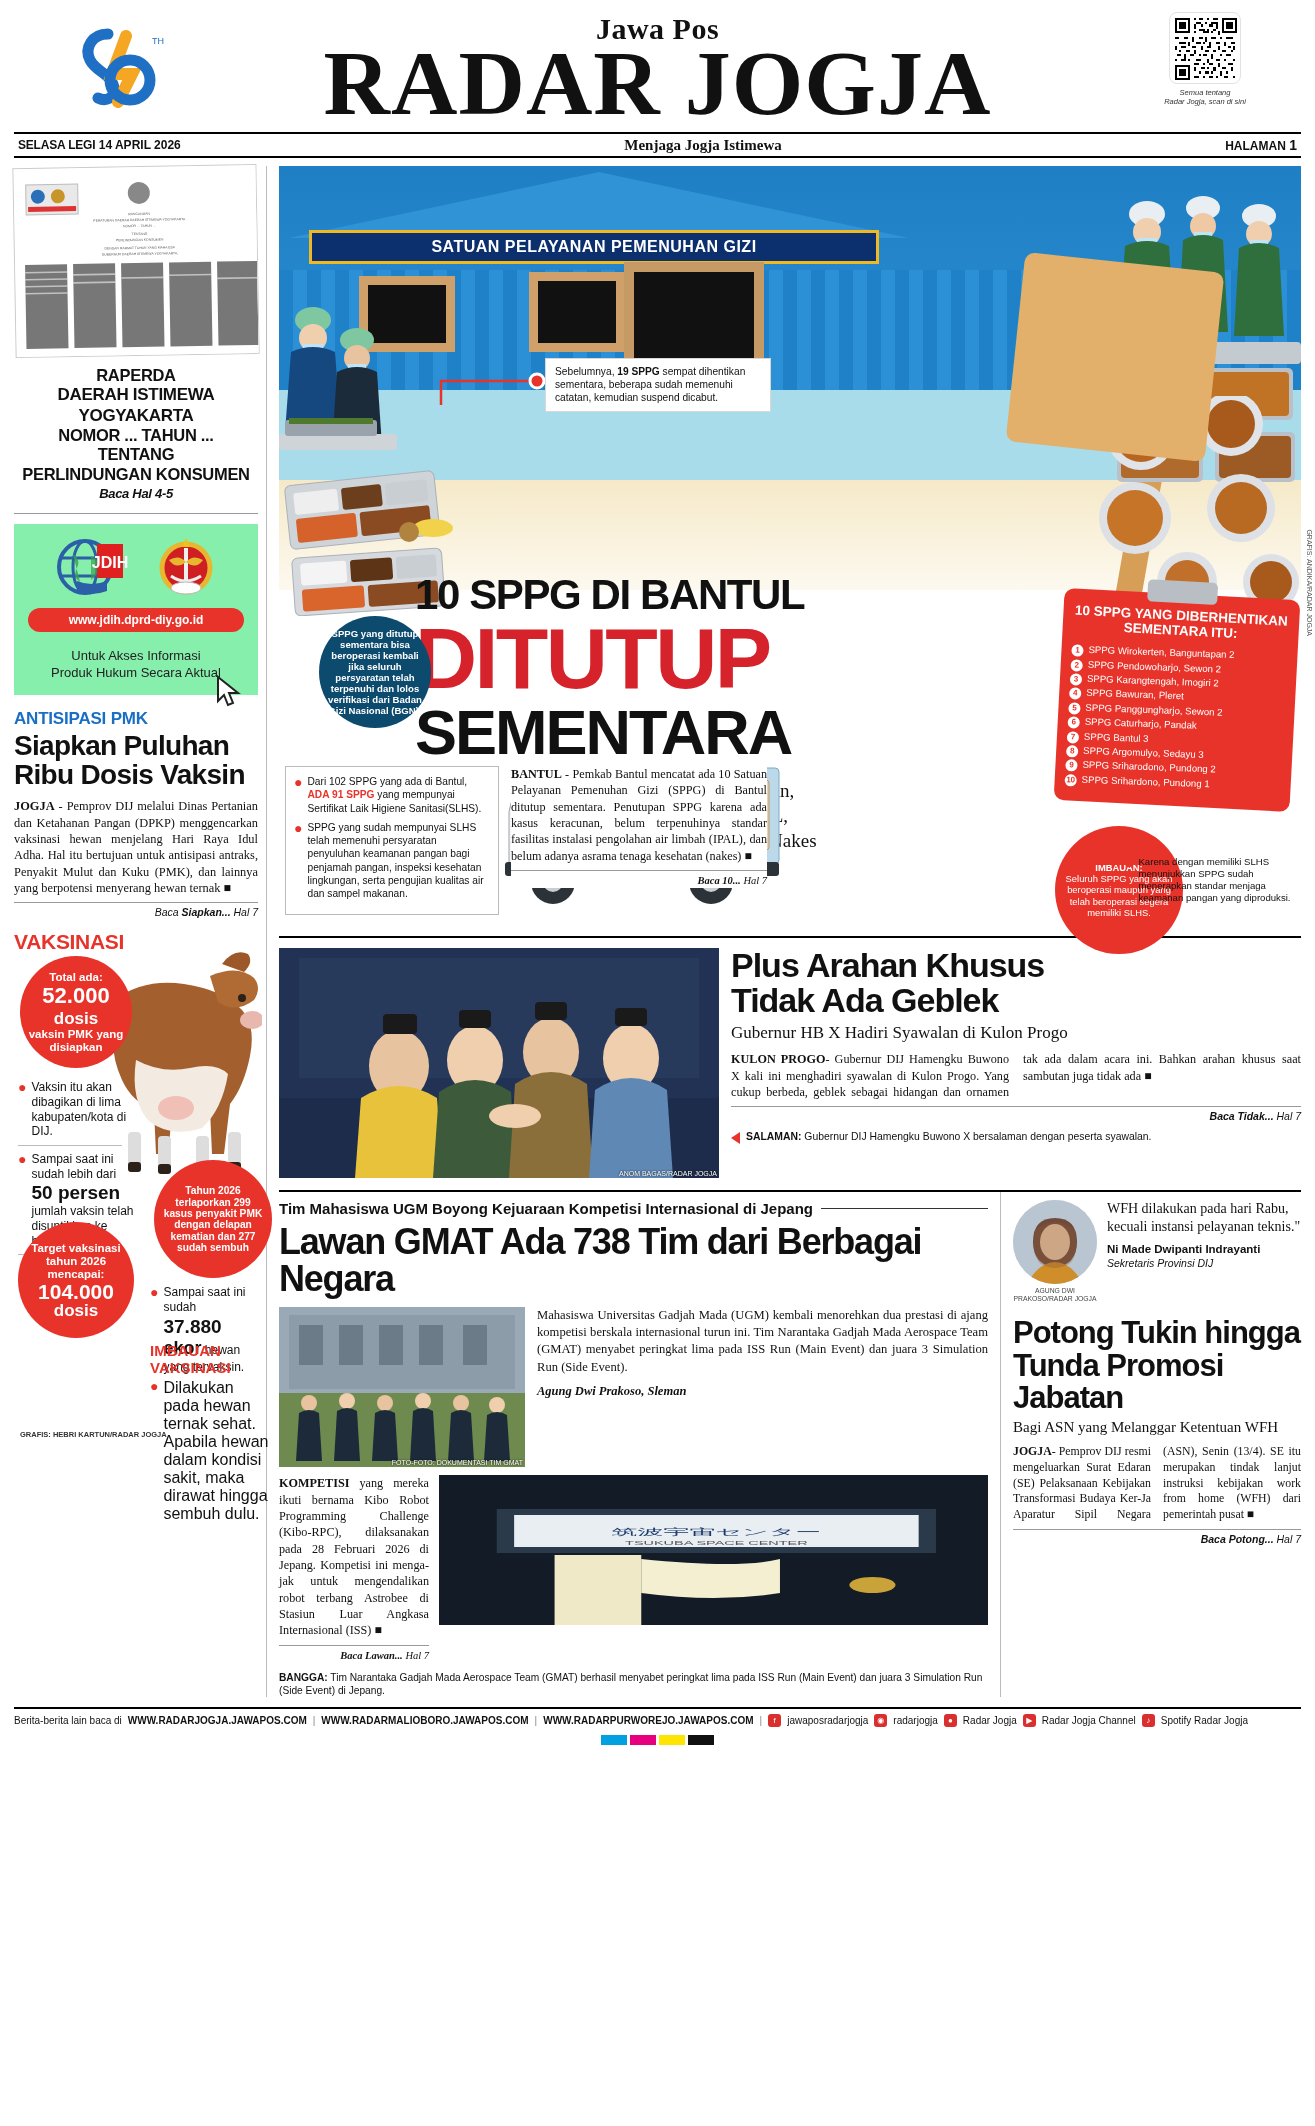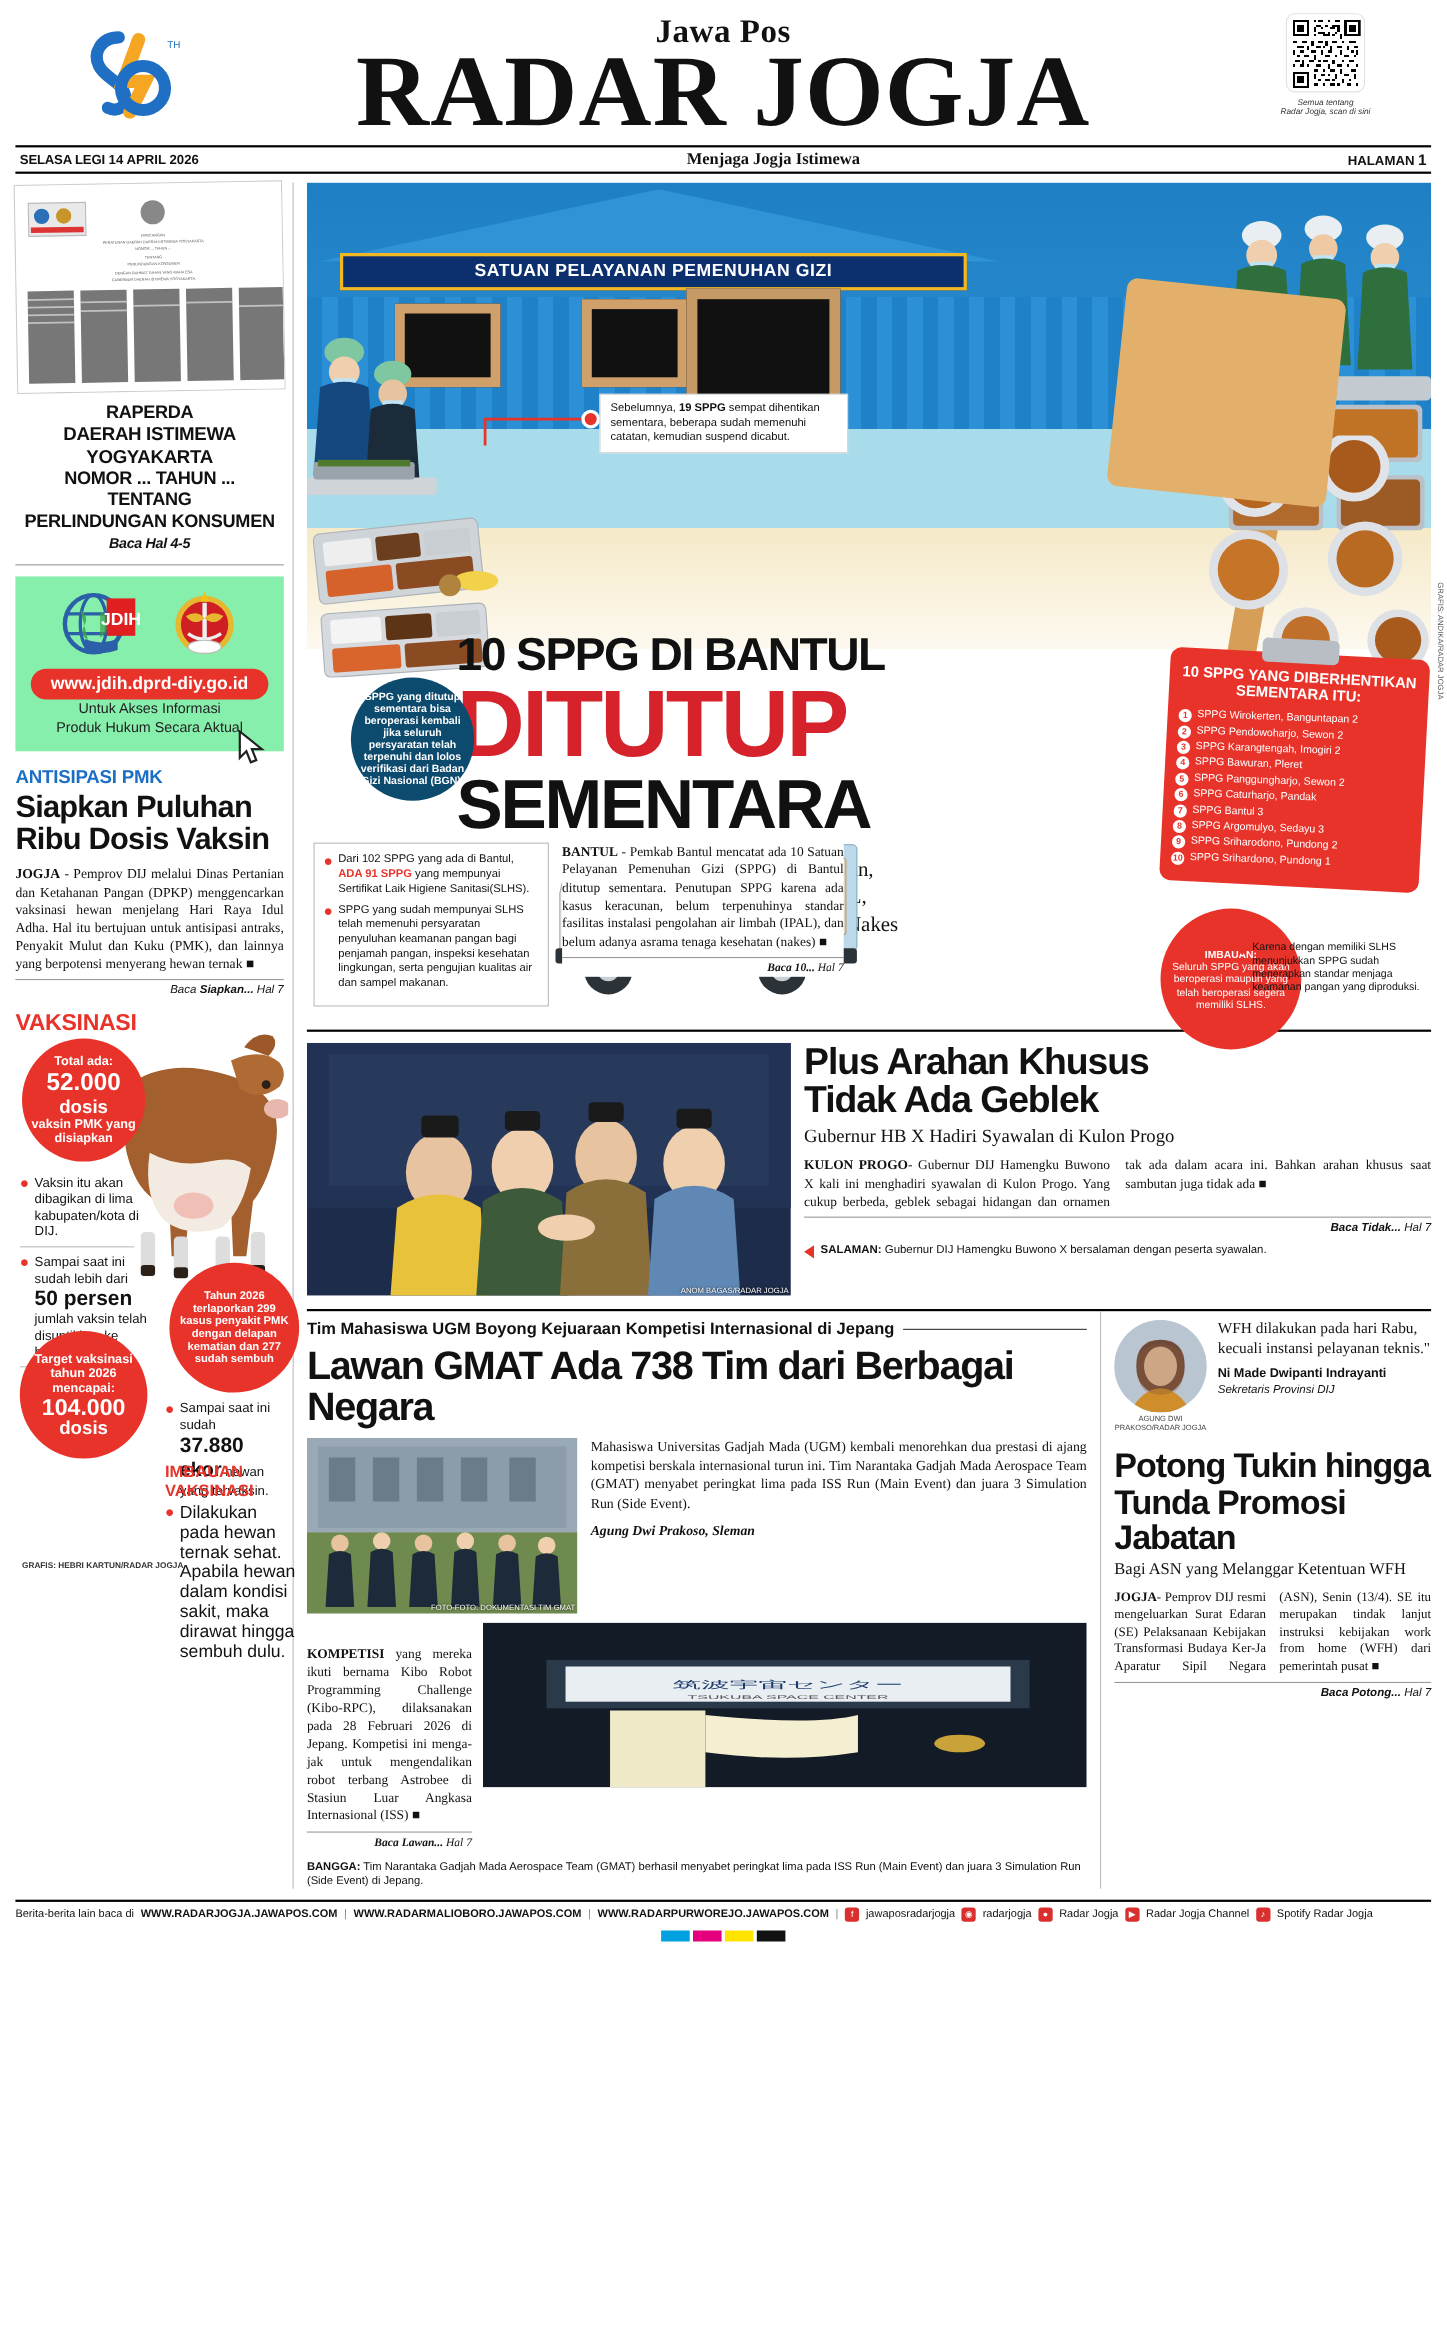--- a/index.html
+++ b/index.html
@@ -59,21 +59,21 @@
     font-stretch: condensed; letter-spacing: -.3px;
   }
   .perda-head .l2 { font-size: 17px; }
   .perda-head .baca { font-style: italic; font-weight: bold; font-size: 13px; margin-top: 2px; }
 
   .jdih-box { margin-top: 12px; border-top: 1px solid #999; padding-top: 10px; }
   .jdih-inner { background: #86efac; padding: 12px 8px 14px; text-align: center; position: relative; }
   .jdih-logos { display: flex; justify-content: center; gap: 26px; align-items: center; }
   .url-pill {
     background: #e8332a; color: #fff; border-radius: 20px; font-weight: bold;
-    font-size: 16px; padding: 5px 10px; margin: 10px 6px 0; display: block;
+    font-size: 12px; padding: 5px 10px; margin: 10px 6px 16px; display: block;
   }
   .jdih-sub { font-size: 13px; line-height: 1.25; color: #222; }
   .cursor { position: absolute; right: 16px; bottom: -14px; width: 26px; height: 34px; }
 
   .kicker { color: #1a6fc4; font-weight: bold; font-size: 17px; margin-top: 14px; letter-spacing: -.2px; }
   .hl2 {
     font-weight: bold; font-size: 28px; line-height: 1.06; margin-top: 2px;
     letter-spacing: -.7px;
   }
   .body-serif {
@@ -256,21 +256,21 @@
   .rule-kicker .ln { flex: 1; height: 1px; background: #333; }
   .bl-h { font-weight: bold; font-size: 36px; line-height: 1.03; letter-spacing: -1.2px; margin-top: 6px; }
   .bl-body { display: flex; gap: 12px; margin-top: 10px; }
   .bl-photo { width: 246px; flex: 0 0 246px; height: 160px; position: relative; overflow: hidden; }
   .bl-right { flex: 1; }
   .bl-lead { font-family: "Liberation Serif", serif; font-size: 12.6px; line-height: 1.36; text-align: justify; }
   .byline { font-family: "Liberation Serif", serif; font-weight: bold; font-style: italic;
             font-size: 12.5px; margin-top: 8px; }
   .bl-cols { display: flex; gap: 10px; margin-top: 8px; }
   .bl-c1 { width: 150px; flex: 0 0 150px; font-family: "Liberation Serif", serif;
-           font-size: 12.2px; line-height: 1.34; text-align: justify; margin-top: 20px; }
+           font-size: 12.2px; line-height: 1.34; text-align: justify; }
   .bl-c2 { flex: 1; height: 150px; position: relative; overflow: hidden; }
   .bangga { font-size: 10.2px; line-height: 1.3; margin-top: 8px; }
   .bangga b { font-weight: bold; }
 
   .quote-block { display: flex; gap: 10px; }
   .qavatar { width: 84px; flex: 0 0 84px; }
   .qavatar .ph { width: 84px; height: 84px; border-radius: 50%; overflow: hidden; position: relative; background: #cfd6de; }
   .qcap { font-size: 6.8px; color: #444; text-align: center; margin-top: 3px; line-height: 1.2; }
   .qtext { flex: 1; font-family: "Liberation Serif", serif; font-size: 14px; line-height: 1.3; }
   .qname { font-weight: bold; font-size: 11.5px; margin-top: 6px; font-family: "Liberation Sans", sans-serif; }

